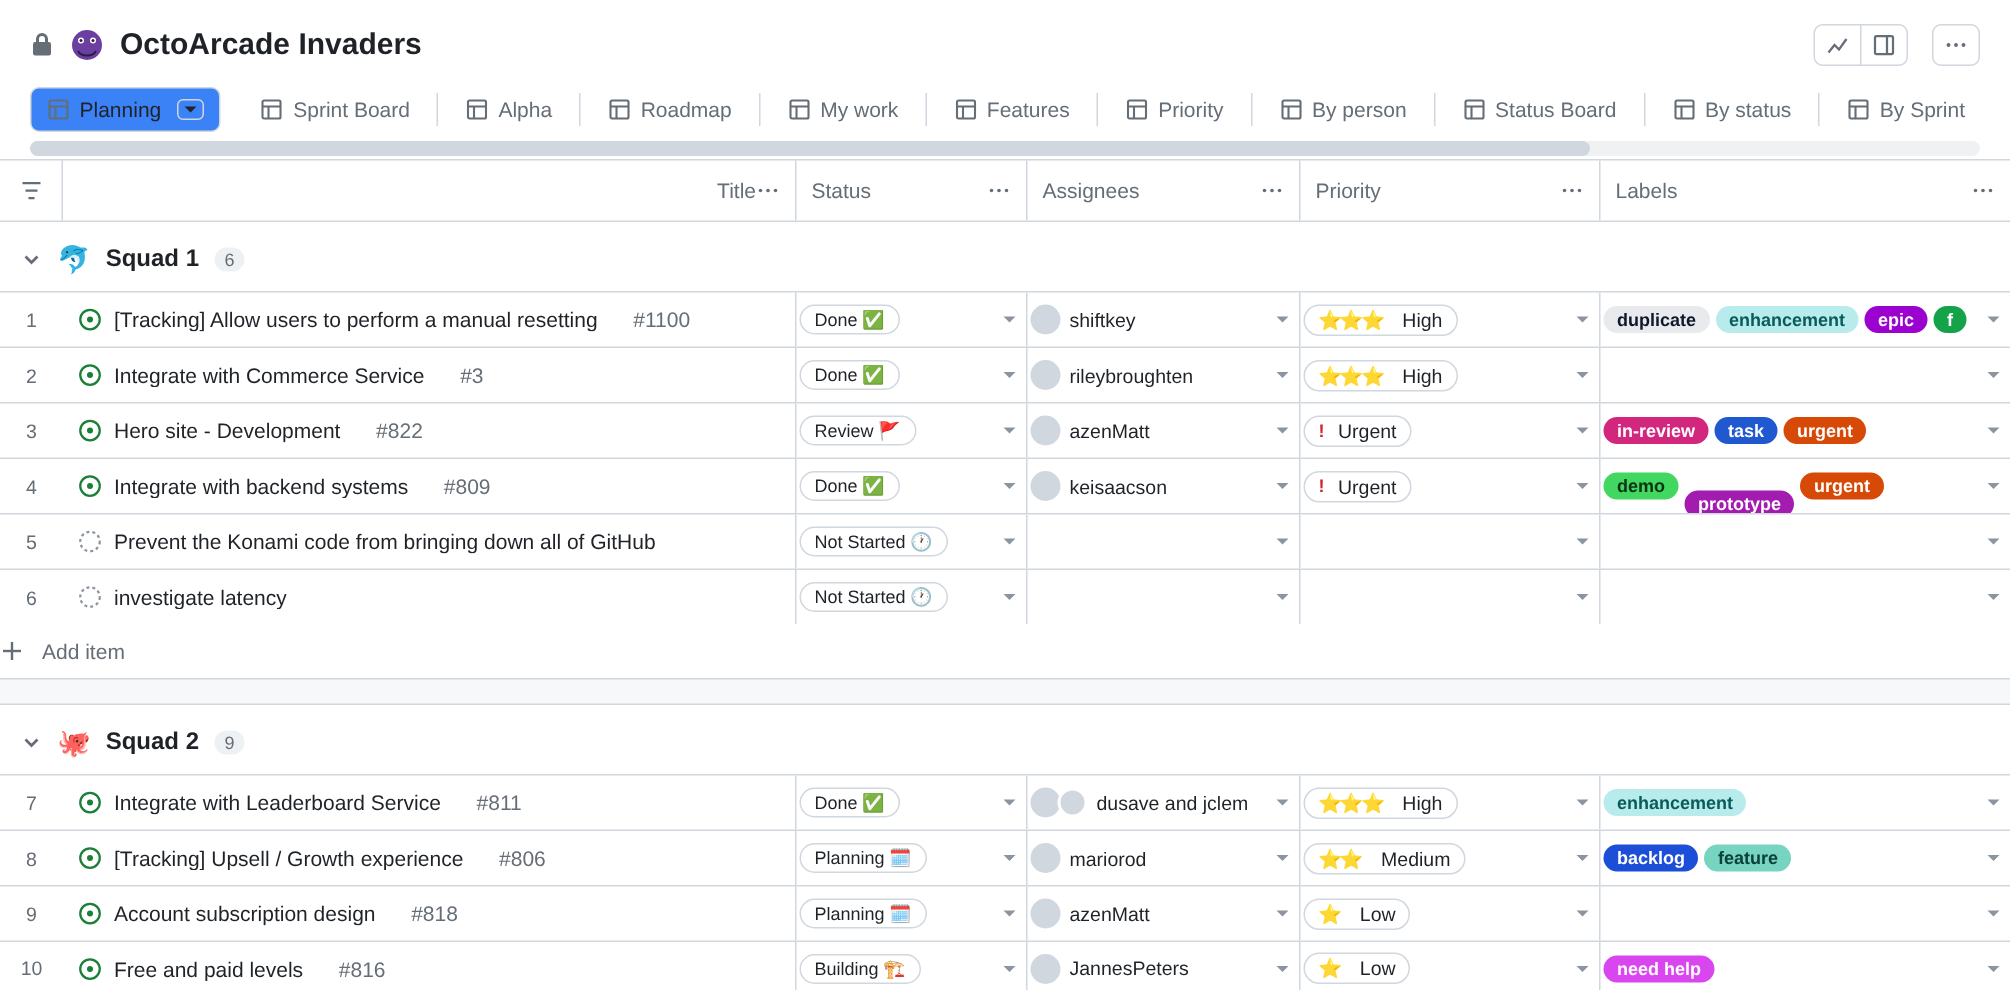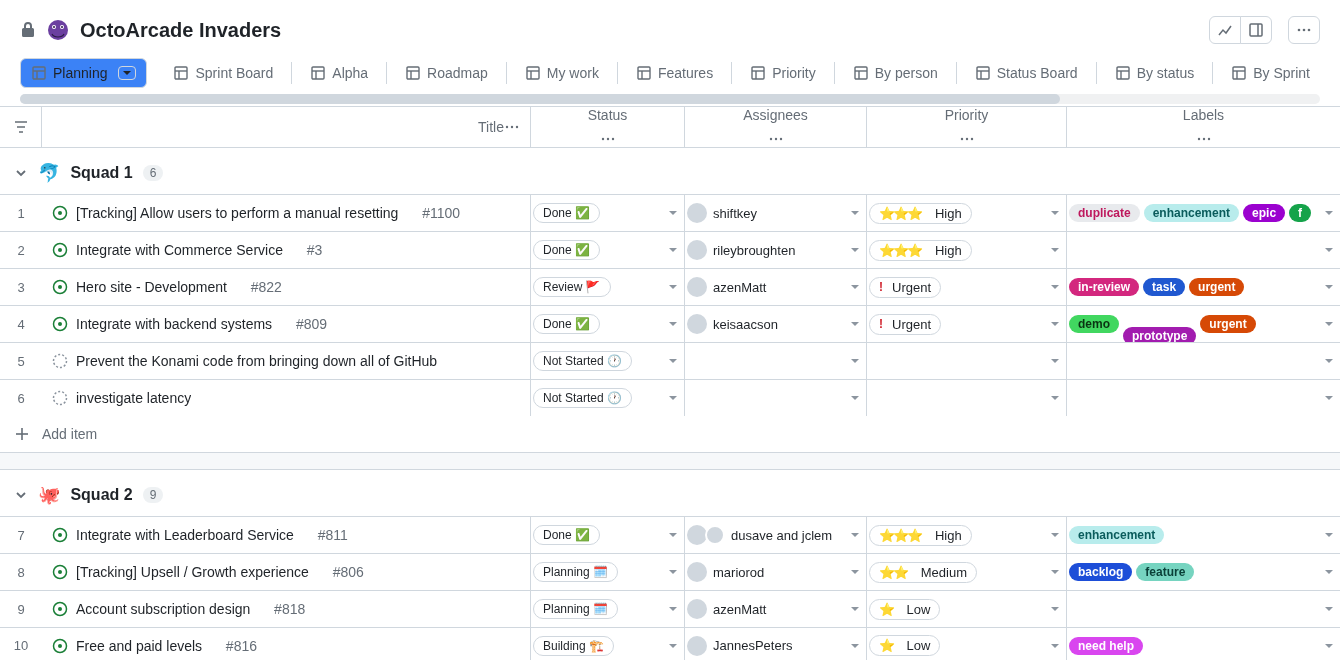--- a/index.html
+++ b/index.html
@@ -33,21 +33,21 @@
   .tab-sep { width:1px; height:22px; background:#d0d7de; margin: 0 4px; }
 
   
   .hscroll-track { height:10px; margin: 0 20px 2px 20px; background:#f0f1f2; border-radius:5px; position:relative; }
   .hscroll-thumb { position:absolute; left:0; top:0; height:10px; width: 80%; background:#d0d7de; border-radius:5px; }
 
   
   .col-headers { display:flex; border-top:1px solid #d0d7de; border-bottom:1px solid #d0d7de; height:42px; }
   .ch-filter { width:42px; display:flex; align-items:center; justify-content:center; color:#656d76; border-right:1px solid #d0d7de; }
   .ch-title { flex: 0 0 488px; display:flex; align-items:center; justify-content:flex-end; padding: 0 10px; color:#656d76; }
-  .ch-col { display:flex; align-items:center; justify-content:space-between; padding:0 10px; color:#656d76; border-left:1px solid #d0d7de;flex-direction:column; }
+  .ch-col { display:flex; align-items:center; justify-content:space-between; padding:0 10px; color:#656d76; border-left:1px solid #d0d7de; }
   .ch-status { flex:0 0 154px; }
   .ch-assign { flex:0 0 182px; }
   .ch-priority { flex:0 0 200px; }
   .ch-labels { flex: 1 1 auto; }
   .col-more { color:#656d76; }
 
   
   .group-header { display:flex; align-items:center; gap:10px; padding: 14px 14px 10px 14px; }
   .group-title { font-size:16px; font-weight:600; }
   .count-badge { background:#eef1f3; color:#656d76; border-radius:10px; padding:1px 7px; font-size:12px; font-weight:500; }
@@ -67,34 +67,34 @@
   .cell-labels { flex:1 1 auto; gap:4px; overflow:hidden;}
   .cell .drop-caret { position:absolute; right:6px; color:#8c959f; }
 
   .chip { display:inline-flex; align-items:center; gap:5px; border:1px solid #d0d7de; border-radius:14px; padding: 2px 9px; font-size:12px; font-weight:500; color:#1f2328; background:#fff; white-space:nowrap;}
   .avatar { width:20px; height:20px; border-radius:50%; background:#d0d7de; display:inline-block; flex:0 0 20px; }
   .avatar.pair { margin-left:-8px; border:2px solid #fff; }
   .assignee-name { font-size:13px; }
 
   .label { display:inline-flex; align-items:center; border-radius:14px; padding: 2px 9px; font-size:12px; font-weight:600; white-space:nowrap;}
 
-  .lab-duplicate { background:#e8eaed; color:#be185d;}
+  .lab-duplicate { background:#e8eaed; color:#0f172a;}
   .lab-enhancement { background:#b8ecec; color:#0a5c5c;}
   .lab-epic { background:#9b02cf; color:#fff;}
   .lab-f { background:#15a34a; color:#fff;}
   .lab-inreview { background:#d3277e; color:#fff;}
   .lab-task { background:#2058d0; color:#fff;}
   .lab-urgent { background:#d64906; color:#fff;}
   .lab-demo { background:#41d760; color:#0a3312;}
   .lab-prototype { background:#a21caf; color:#fff;margin-top:24px;}
   .lab-backlog { background:#1d4ed8; color:#fff;}
   .lab-feature { background:#76d4c0; color:#0a4038;}
   .lab-needhelp { background:#d946ef; color:#fff;text-align:right;}
 
-  .add-item-row { display:flex; align-items:flex-start; gap:12px; padding: 10px 14px; color:#656d76; }
+  .add-item-row { display:flex; align-items:flex-start; gap:12px; padding: 10px 0; color:#656d76; }
   .group-gap { height: 18px; background:#f6f8fa; border-top:1px solid #d0d7de; border-bottom:1px solid #d0d7de;  }
 
   .stars { letter-spacing:-2px; font-size:13px;}
   .urgent-mark { color:#d1242f; font-weight:700; margin-right:4px;}
   .pri-text { font-size:13px; font-weight:500;}
 
   svg { display:block; }
 </style>
 </head>
 <body>

